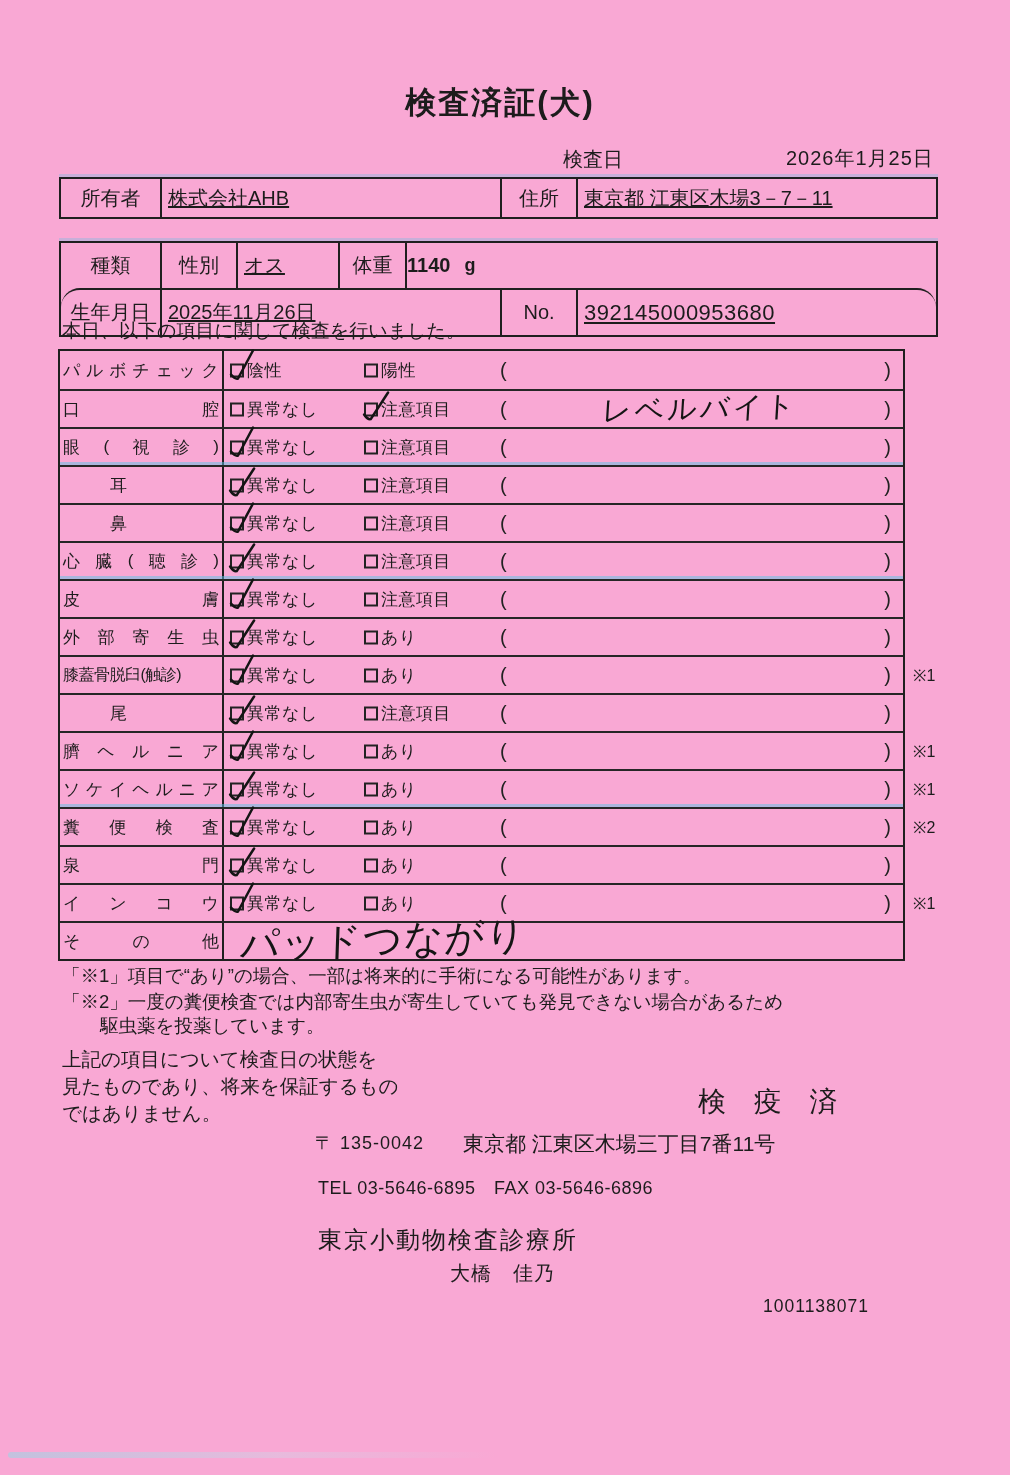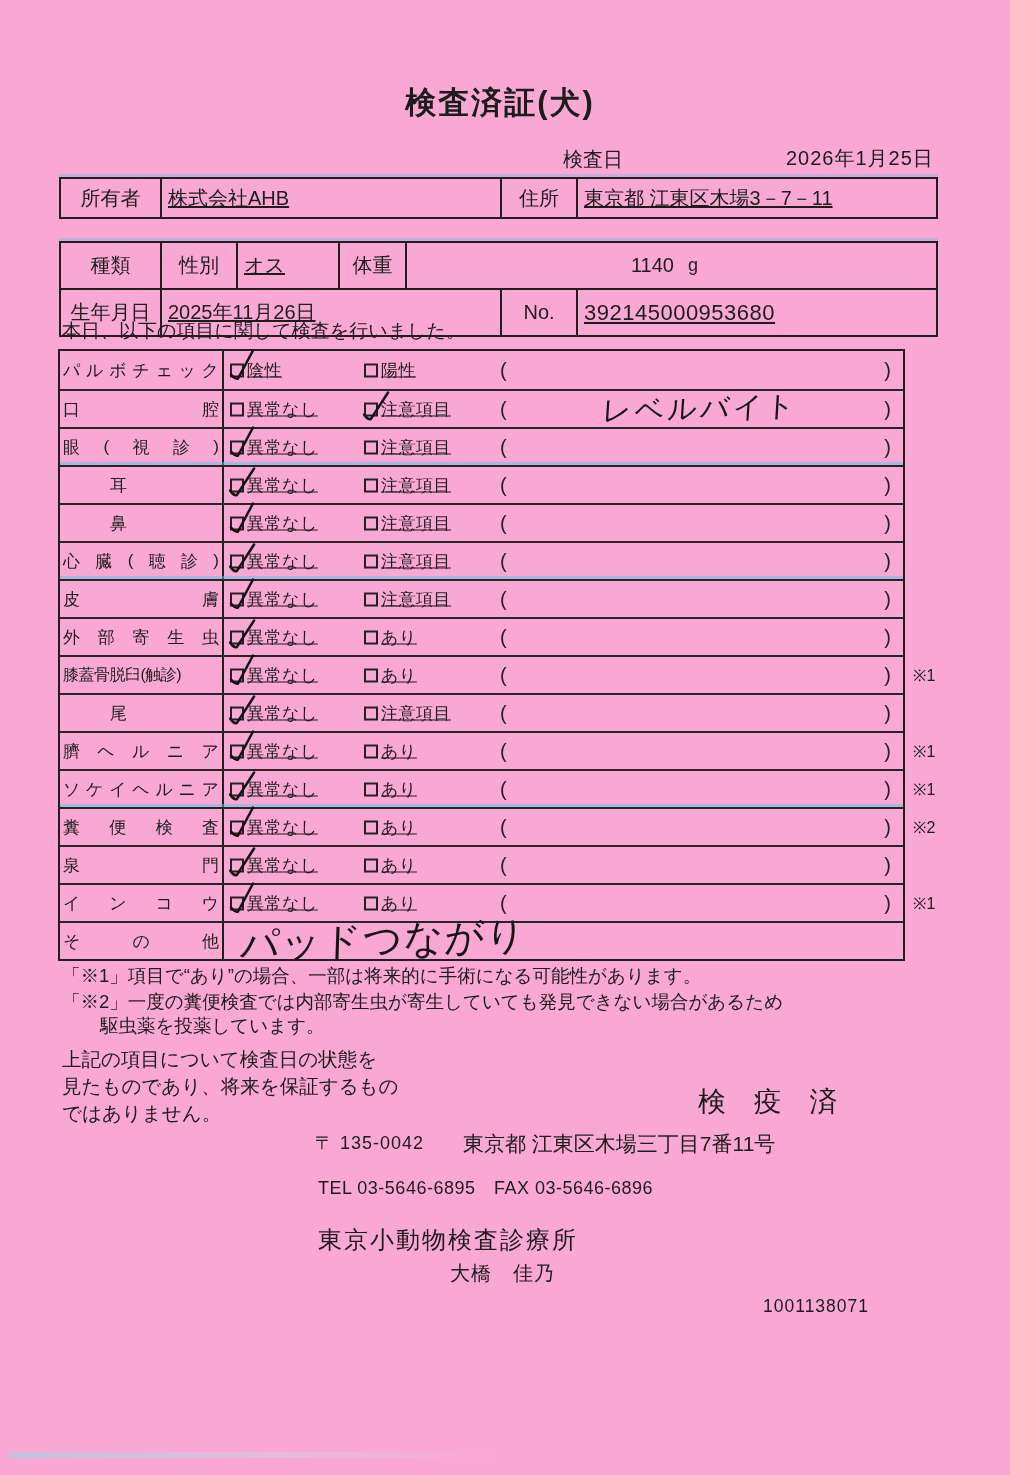--- a/index.html
+++ b/index.html
@@ -10,55 +10,55 @@
   
   .title{top:82px;left:0;width:1000px;text-align:center;font-size:31px;font-weight:700;
          letter-spacing:2px;margin:0;}
   .insp-label{top:146px;left:563px;font-size:20px;font-weight:500;text-align:center;}
   .insp-value{top:145px;left:786px;font-size:20px;font-weight:500;letter-spacing:1px;}
 
   
   .htable{border:2px solid #1f1f1f;display:flex;flex-direction:column;box-sizing:border-box;
           box-shadow:0 -3px 0 rgba(110,190,225,.35);}
   .hrow{display:flex;flex:1;}
-  .hrow + .hrow{border-top:2px solid #1f1f1f;}
+  .hrow + .hrow{border-top:2px solid #1f1f1f;border-radius:19px;}
   .hcell{display:flex;align-items:center;font-size:20px;box-sizing:border-box;
          border-right:2px solid #1f1f1f;white-space:nowrap;overflow:visible;}
   .hcell.last{border-right:none;}
   .hcell.center{justify-content:center;}
   .hcell.pad{padding-left:6px;text-decoration:underline;}
   .owner-table{left:59px;top:177px;width:879px;height:42px;}
   .pet-table{left:59px;top:227px;width:879px;height:96px;margin-top:14px;}
   .w-label{width:101px;flex:none;}
   .w-value{width:340px;flex:none;}
   .w-small{width:76px;flex:none;}
   .w-sex{width:102px;flex:none;}
   .w-wt{width:67px;flex:none;}
   .flex1{flex:1;}
   .breed{letter-spacing:-1px;transform:scaleX(.92);transform-origin:left center;}
-  .weight-cell{justify-content:center;padding-right:14px;gap:14px;}
+  .weight-cell{justify-content:flex-start;padding-right:14px;gap:14px;font-weight:bold;}
   .weight-unit{font-size:18px;}
   .no-digits{font-size:22px;letter-spacing:.5px;}
 
   .intro{left:62px;top:318px;font-size:19px;font-weight:500;}
 
   
   .ctable{left:58px;top:349px;width:847px;border:2px solid #1f1f1f;box-sizing:border-box;
           overflow:visible;}
   .c-row{position:relative;display:flex;height:38px;box-sizing:border-box;overflow:visible;}
   .c-row + .c-row{border-top:2px solid #262626;}
   .c-row.blue-top{box-shadow:0 -3px 0 rgba(90,195,230,.5);}
   .lbl{width:164px;flex:none;border-right:2px solid #1f1f1f;box-sizing:border-box;
        display:flex;align-items:center;font-size:17px;padding:0 3px;}
   .lbl.just{justify-content:space-between;}
   .lbl.indent{padding-left:50px;}
   .lbl.plain{font-size:16px;letter-spacing:-.5px;}
   .c-content{position:relative;flex:1;overflow:visible;}
   .opt{position:absolute;top:50%;transform:translateY(-50%);display:flex;align-items:center;
-       gap:3px;white-space:nowrap;text-decoration:underline;}
+       gap:3px;white-space:nowrap;}
   .opt1{left:6px;}
   .opt2{left:140px;}
   .opt-label{font-size:17px;letter-spacing:.5px;}
   .cb{position:relative;width:14px;height:14px;border:2px solid #222;box-sizing:border-box;
       flex:none;background:#fff0;}
   .tick{position:absolute;left:-6px;top:-19px;width:31px;height:38px;overflow:visible;}
   .tick path{stroke:#141414;stroke-width:2.5;fill:none;stroke-linecap:round;}
   .tick.v2{transform:rotate(5deg) translateY(2px);}
   .paren{position:absolute;top:50%;transform:translateY(-50%);font-size:20px;color:#222;}
   .po{left:276px;}

